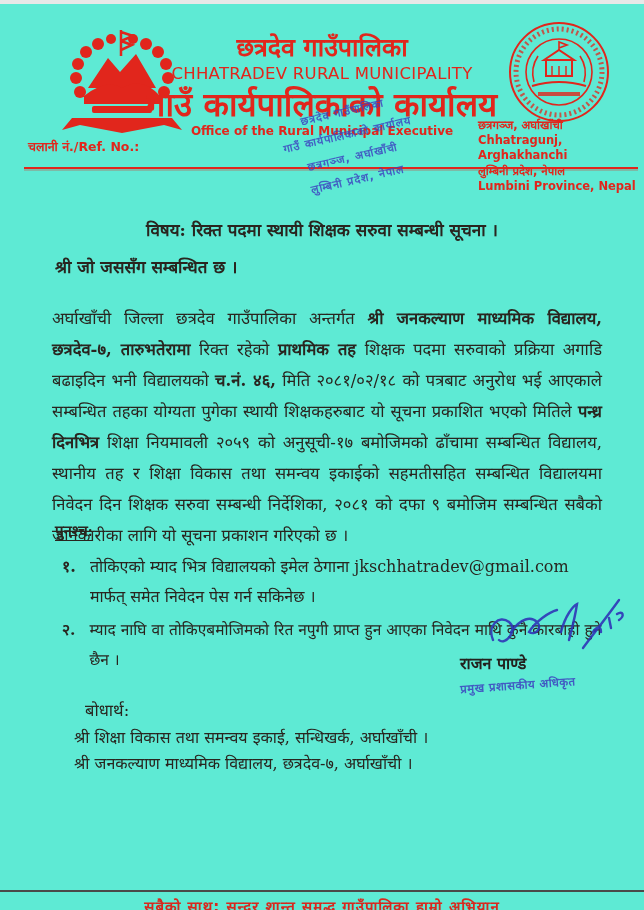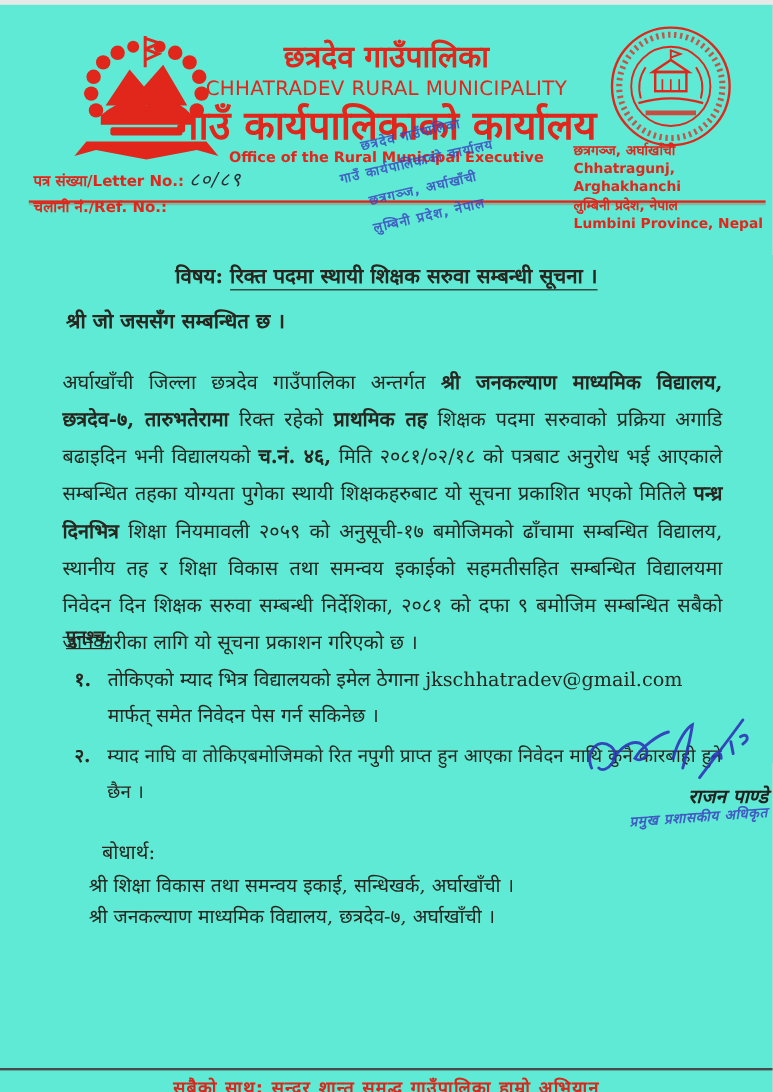--- a/index.html
+++ b/index.html
@@ -30,37 +30,37 @@
              font-family:"DejaVu Serif","Liberation Serif",serif;}
   .date-line .hand{font-size:17px;}
   
   .blue-stamp{position:absolute; left:250px; top:96px; width:200px; text-align:center;
               transform:rotate(-13deg); color:#3d43c0; opacity:.82; font-weight:bold;
               font-size:11px; line-height:2.1; letter-spacing:1px; pointer-events:none;}
   .blue-stamp div{white-space:nowrap;}
   
   .subject{position:absolute; left:0; right:0; top:214px; text-align:center;
            font-weight:bold; font-size:17px; font-family:"DejaVu Serif","Liberation Serif",serif;}
-  .subject .u{text-decoration:underline; text-underline-offset:5px;}
+  .subject .u{text-underline-offset:5px;}
   .addressee{position:absolute; left:55px; top:251px; font-weight:bold; font-size:17px;
              font-family:"DejaVu Serif","Liberation Serif",serif;}
   .body-para{position:absolute; left:52px; width:550px; top:282px; font-size:16.5px;
              line-height:31px; text-align:justify;
              font-family:"DejaVu Serif","Liberation Serif",serif;}
   .b{font-weight:bold;}
   .ps-head{position:absolute; left:55px; top:516px; font-weight:bold; font-size:15px;
            text-decoration:underline; text-underline-offset:4px;
            font-family:Liberation Serif, serif;}
   .ps-item{position:absolute; display:flex; gap:14px; font-size:16px; line-height:30px;
            font-family:"DejaVu Serif","Liberation Serif",serif;}
   .ps-1{left:62px; top:548px; width:542px;}
   .ps-2{left:62px; top:611px; width:560px; font-size:15.5px;}
   .ps-num{flex:0 0 auto; font-weight:bold;}
   
-  .sign-wrap{position:absolute; left:460px; top:584px; width:180px; text-align:right;font-style:italic;}
+  .sign-wrap{position:absolute; left:460px; top:584px; width:180px; text-align:left;}
   .sign-svg{display:block; margin:0 auto;}
   .sign-name{font-weight:bold; font-size:16px; color:#23211e; margin-top:-14px;
              font-family:"DejaVu Serif","Liberation Serif",serif;}
   .sign-title{color:#3d43c0; opacity:.85; font-weight:bold; font-size:11.5px;
               transform:rotate(-4deg); white-space:nowrap; margin-top:1px; letter-spacing:.5px;}
   
   .cc-head{position:absolute; left:85px; top:694px; font-weight:normal; font-size:16.5px;
            font-family:"DejaVu Serif","Liberation Serif",serif;}
   .cc-line{position:absolute; left:74px; font-size:16px;
            font-family:"DejaVu Serif","Liberation Serif",serif;}
@@ -137,24 +137,20 @@
 
   <div class="addr">
     <div>छत्रगञ्ज, अर्घाखाँची</div>
     <div>Chhatragunj, Arghakhanchi</div>
     <div>लुम्बिनी प्रदेश, नेपाल</div>
     <div>Lumbini Province, Nepal</div>
   </div>
 
   <div class="meta">
     <div>
-      <span>पत्र संख्या/Letter No.:</span>
-      <span class="hand">८०/८९</span>
-    </div>
-    <div>
       <span>चलानी नं./Ref. No.:</span>
     </div>
   </div>
 
   <div class="rule-red"></div>
 
   <div class="blue-stamp">
     <div>छत्रदेव गाउँपालिका</div>
     <div>गाउँ कार्यपालिकाको कार्यालय</div>
     <div>छत्रगञ्ज, अर्घाखाँची</div>

